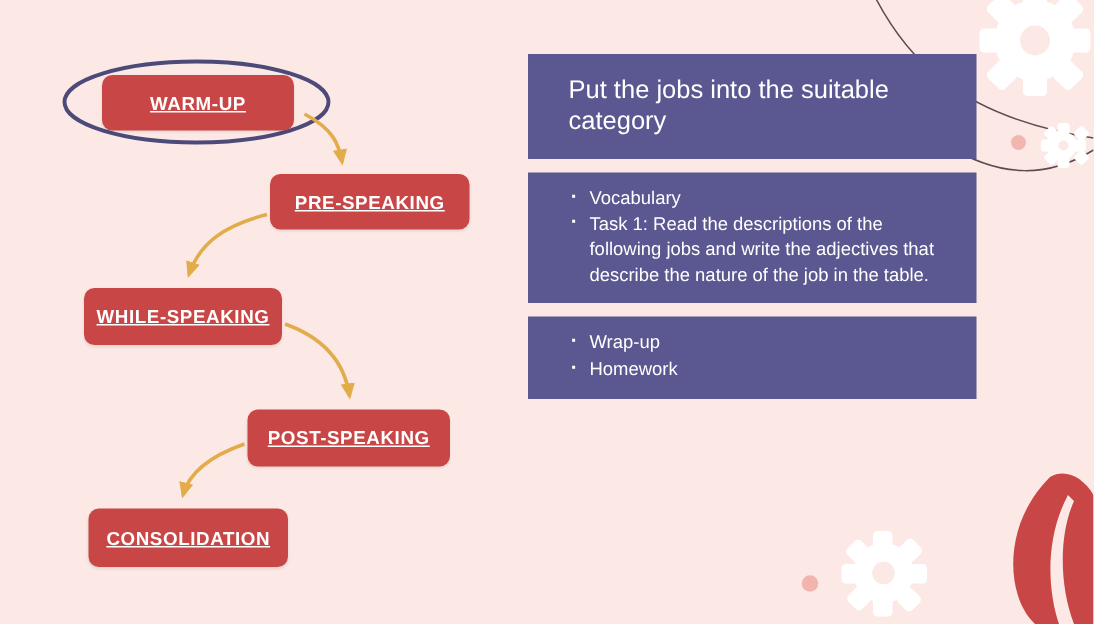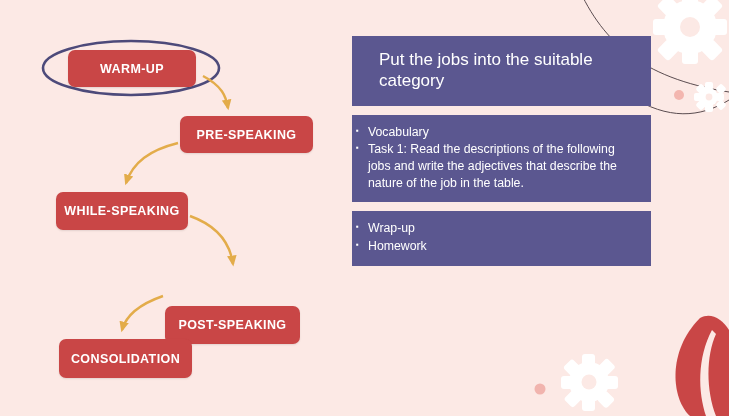--- a/index.html
+++ b/index.html
@@ -23,35 +23,36 @@
     border-radius:7px;
     color:#ffffff;
     font-size:12.5px;
     font-weight:bold;
     letter-spacing:.4px;
     display:flex;
     align-items:center;
     justify-content:center;
     box-shadow:0 1px 2px rgba(0,0,0,.10);
     white-space:nowrap;
+    text-decoration:underline;
   }
 
   #node-warmup        {left:68px; top:50px;  width:128px;height:37px;}
   #node-pre           {left:180px;top:116px; width:133px;height:37px;}
   #node-while         {left:56px; top:192px; width:132px;height:38px;}
-  #node-post          {left:165px;top:273px; width:135px;height:38px;margin-top:33px;}
+  #node-post          {left:165px;top:273px; width:135px;height:38px;}
   #node-consolidation {left:59px; top:339px; width:133px;height:39px;}
 
   
   #panel{position:absolute;left:352px;top:36px;width:299px;}
   .pbox{
     background:#5b5790;
     color:#ffffff;
     margin-bottom:9px;
-    padding:9px 12px 10px 4px;
+    padding:9px 12px 10px 29px;
     box-sizing:border-box;
   }
   .pbox.title{
     padding:13px 12px 14px 27px;
     font-size:17px;
     line-height:1.25;
   }
   .bullets{list-style:none;margin:0;padding:0;}
   .bullets li{
     position:relative;

